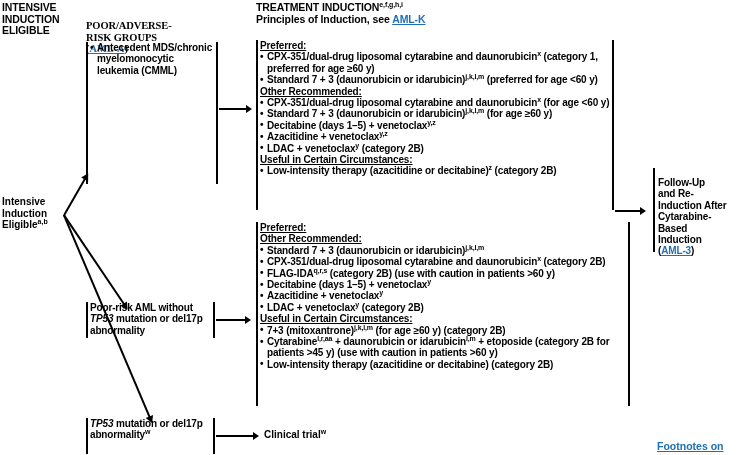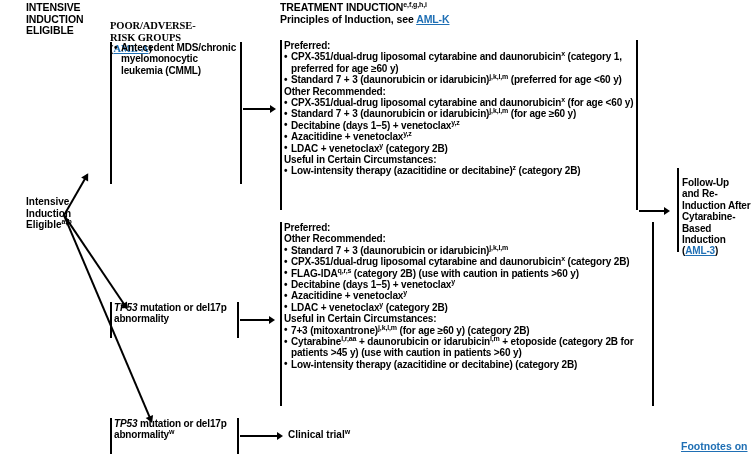--- a/index.html
+++ b/index.html
@@ -4,26 +4,26 @@
 <style>
   html,body{margin:0;padding:0;}
   body{
     width:751px;height:455px;
     background:#ffffff;
     font-family:"Liberation Sans", sans-serif;
     color:#000000;
     overflow:hidden;
     position:relative;
   }
-  .abs{position:absolute;margin-left:24px;}
+  .abs{position:absolute;}
   .hdr{font-weight:bold;font-size:10.5px;line-height:11.5px;letter-spacing:-0.1px;}
   .lnk{color:#1f6fb4;text-decoration:underline;font-weight:bold;}
   .box{font-weight:bold;font-size:10px;line-height:11.4px;letter-spacing:-0.15px;}
   .plain{font-weight:bold;font-size:10px;line-height:11.6px;}
-  .ul{}
+  .ul{text-decoration:underline;}
   .ital{font-style:italic;}
   sup{font-size:7px;line-height:0;vertical-align:super;font-weight:bold;}
 
   
   .vbar{background:#000;width:1.6px;}
   
   .hline{background:#000;height:1.6px;}
   .arrowhead{
     width:0;height:0;
     border-top:4px solid transparent;
@@ -79,20 +79,21 @@
     <li><span>Antecedent MDS/chronic myelomonocytic leukemia (CMML)</span></li>
   </ul>
 </div>
 
 <div class="abs hline" style="left:219px;top:108px;width:28px;"></div>
 <div class="abs arrowhead" style="left:246px;top:105px;"></div>
 
 <div class="abs vbar" style="left:86px;top:302px;height:36px;"></div>
 <div class="abs vbar" style="left:213px;top:302px;height:36px;"></div>
 <div class="abs box" style="left:90px;top:302px;width:124px;">
+  <div>Poor-risk AML without</div>
   <div><span class="ital">TP53</span><span> mutation or del17p</span></div>
   <div>abnormality</div>
 </div>
 <div class="abs hline" style="left:216px;top:319px;width:30px;"></div>
 <div class="abs arrowhead" style="left:245px;top:316px;"></div>
 
 <div class="abs vbar" style="left:86px;top:418px;height:36px;"></div>
 <div class="abs vbar" style="left:213px;top:418px;height:36px;"></div>
 <div class="abs box" style="left:90px;top:418px;width:124px;">
   <div><span class="ital">TP53</span><span> mutation or del17p</span></div>

